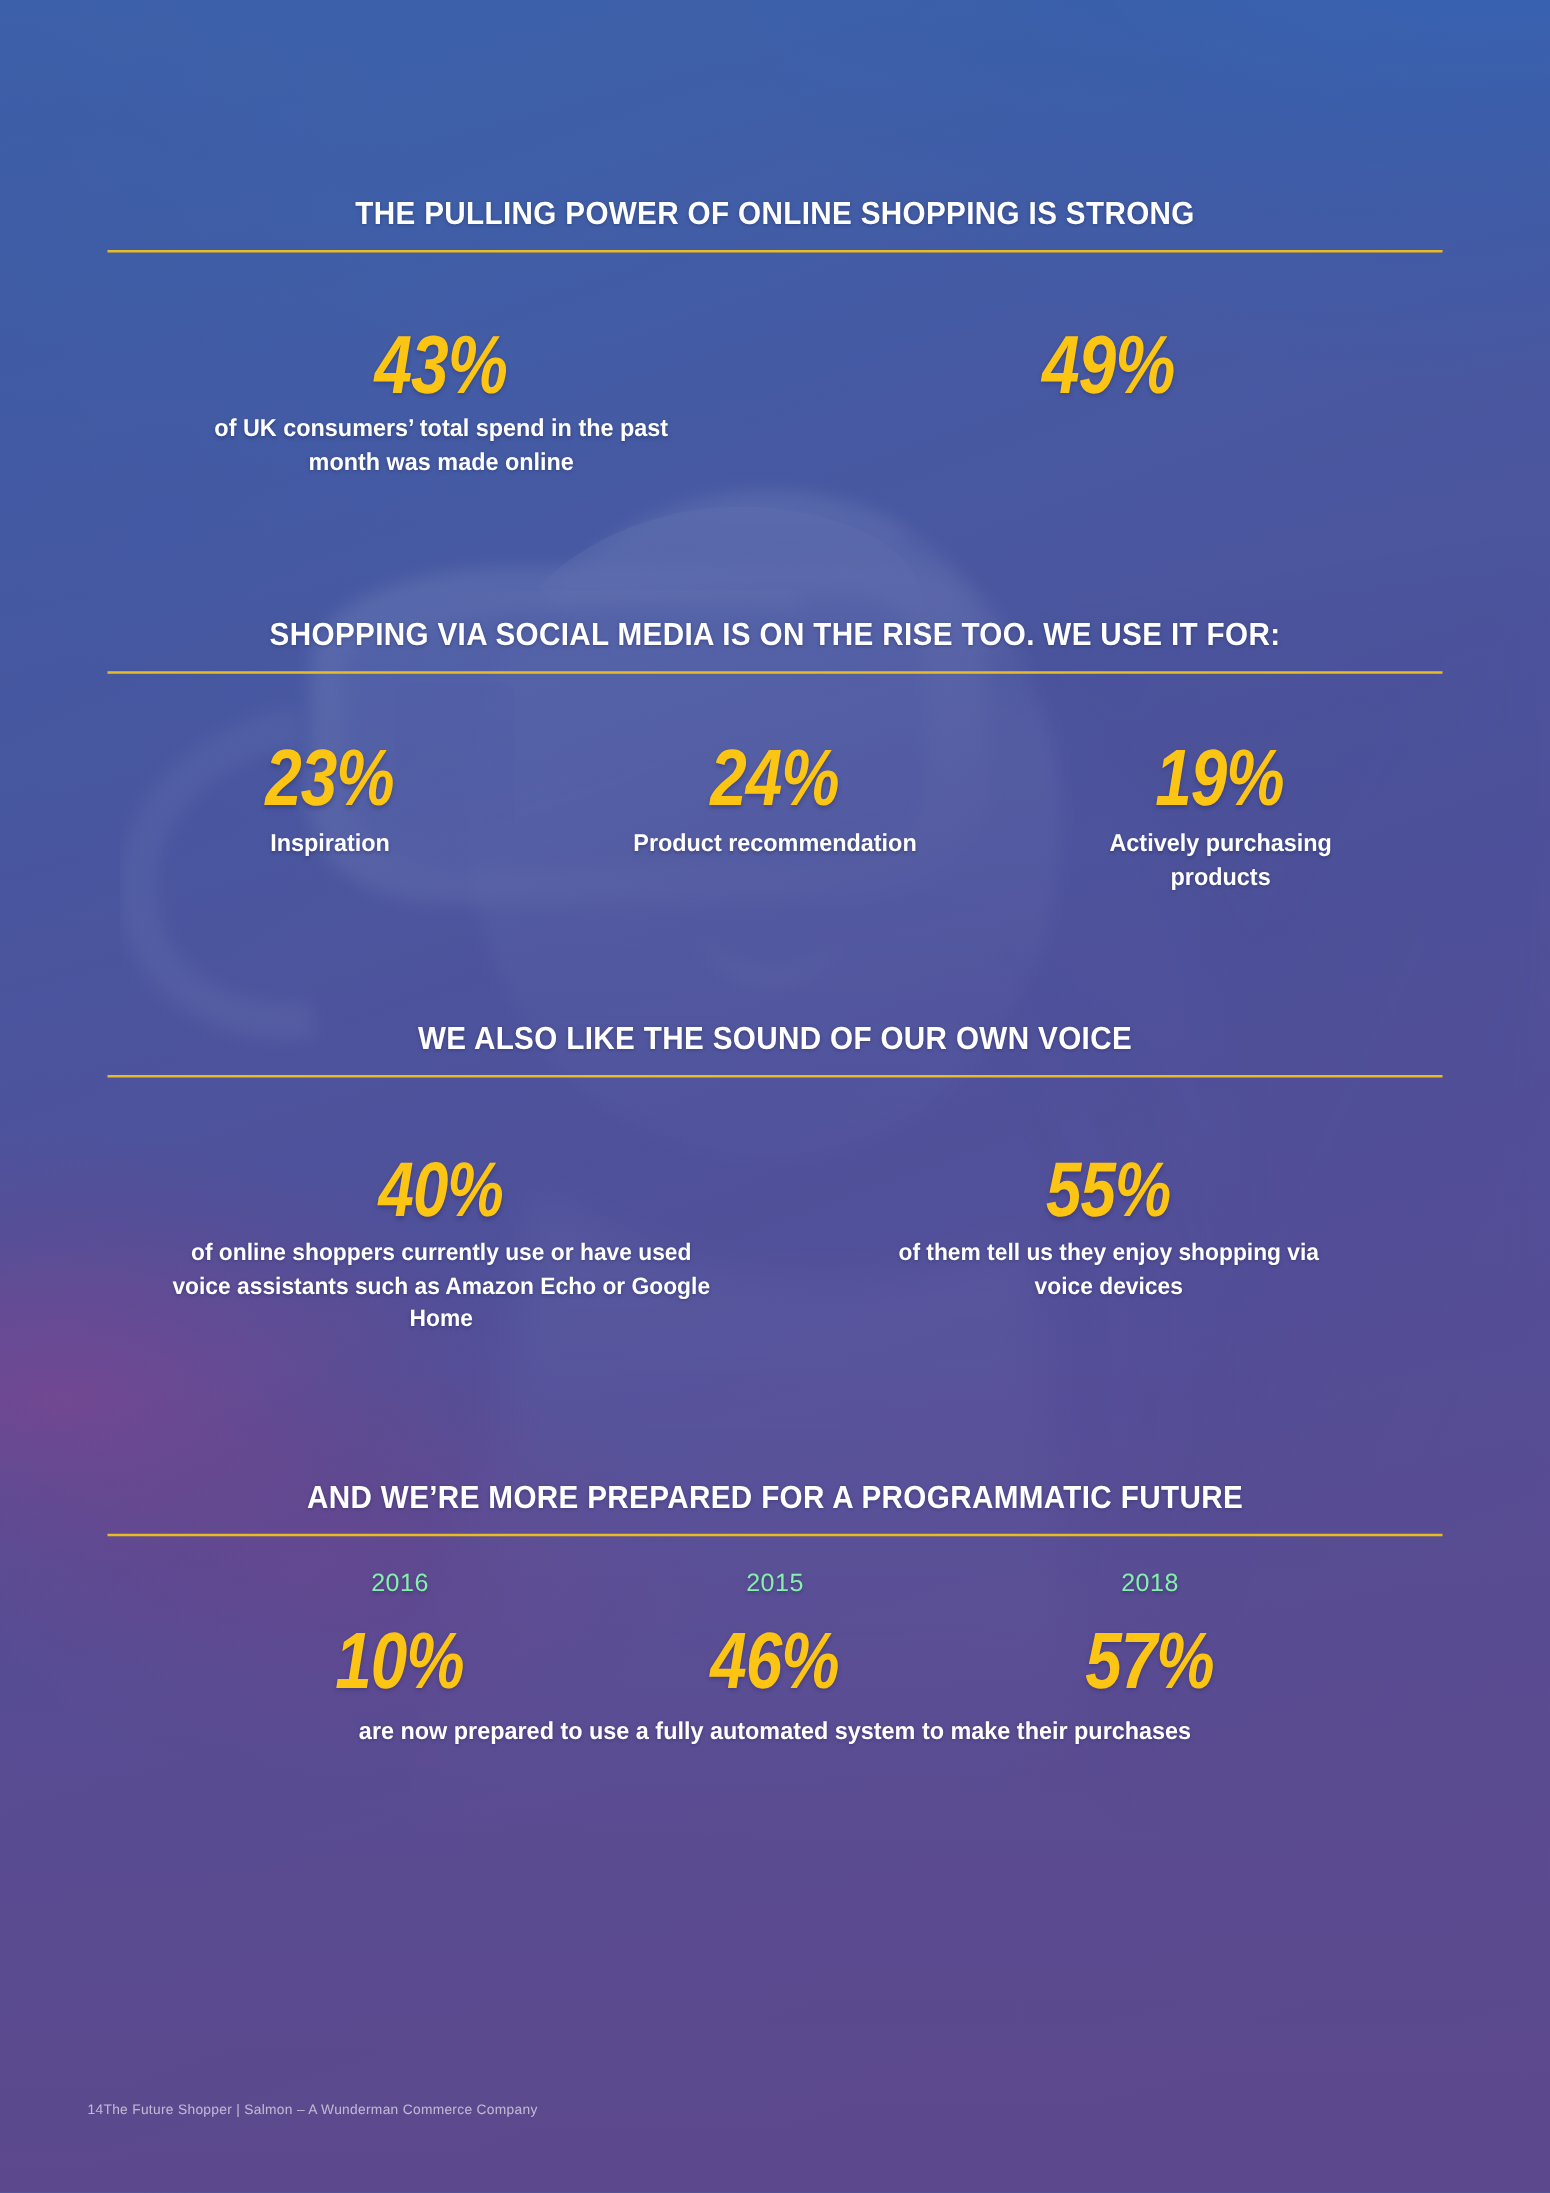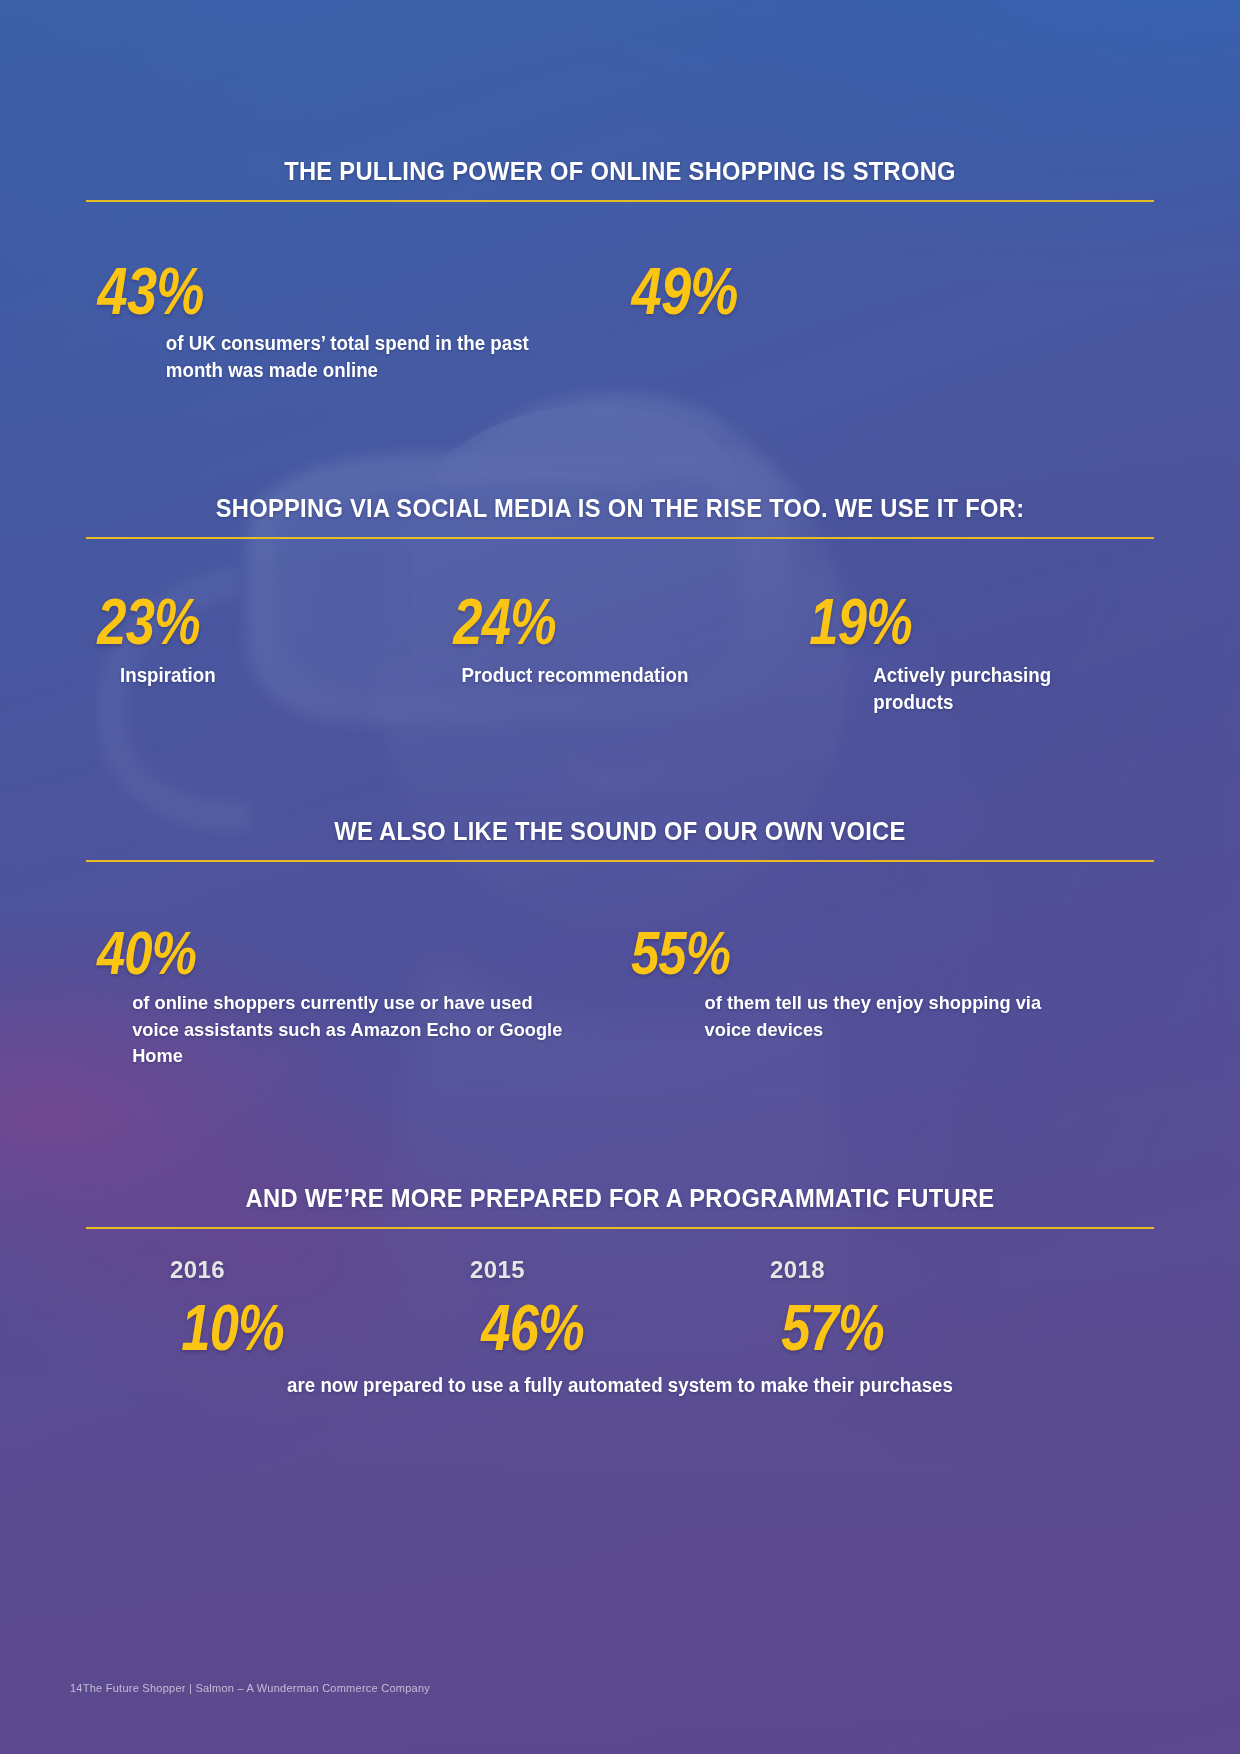--- a/index.html
+++ b/index.html
@@ -86,21 +86,21 @@
     text-shadow:0 1px 3px rgba(20,25,70,0.35);
   }
   .rule{
     height:2px;
     background:#f0c11d;
     margin-top:14px;
     opacity:0.95;
   }
 
   .stat-row{ display:flex; }
-  .stat{ flex:1; text-align:left; }
+  .stat{ flex:1; text-align:center; }
 
   .pct{
     color:#fdc513;
     font-weight:700;
     font-style:italic;
     line-height:1;
     letter-spacing:-1px;
     transform:scaleX(0.82);
     display:inline-block;
     text-shadow:0 2px 4px rgba(30,25,70,0.30);
@@ -113,23 +113,23 @@
     color:#ffffff;
     font-weight:700;
     font-size:19.5px;
     line-height:1.40;
     transform:scaleX(0.96);
     text-shadow:0 1px 3px rgba(20,25,70,0.35);
   }
   .caption.sm{ font-size:19px; }
 
   .year{
-    color:#e5e5e5;
-    font-weight:700;
-    font-size:24px;
+    color:#86efac;
+    font-weight:400;
+    font-size:20px;
     letter-spacing:0.4px;
     text-shadow:0 1px 3px rgba(20,25,70,0.35);
   }
 
   .footnote{
     color:#ffffff;
     font-weight:700;
     font-size:19.5px;
     text-align:center;
     transform:scaleX(0.96);

